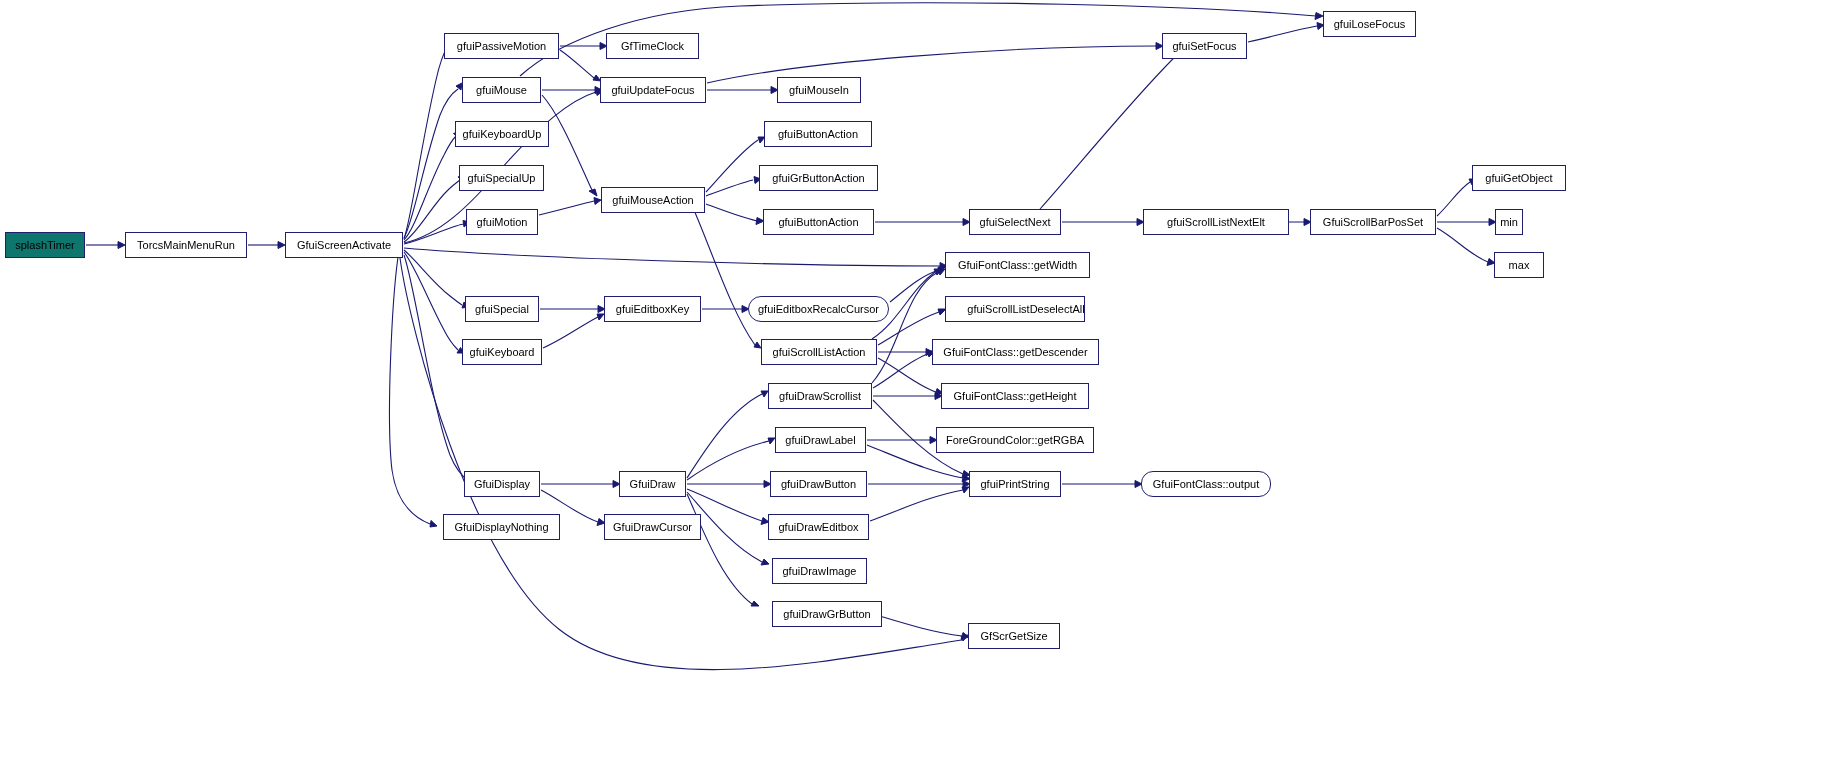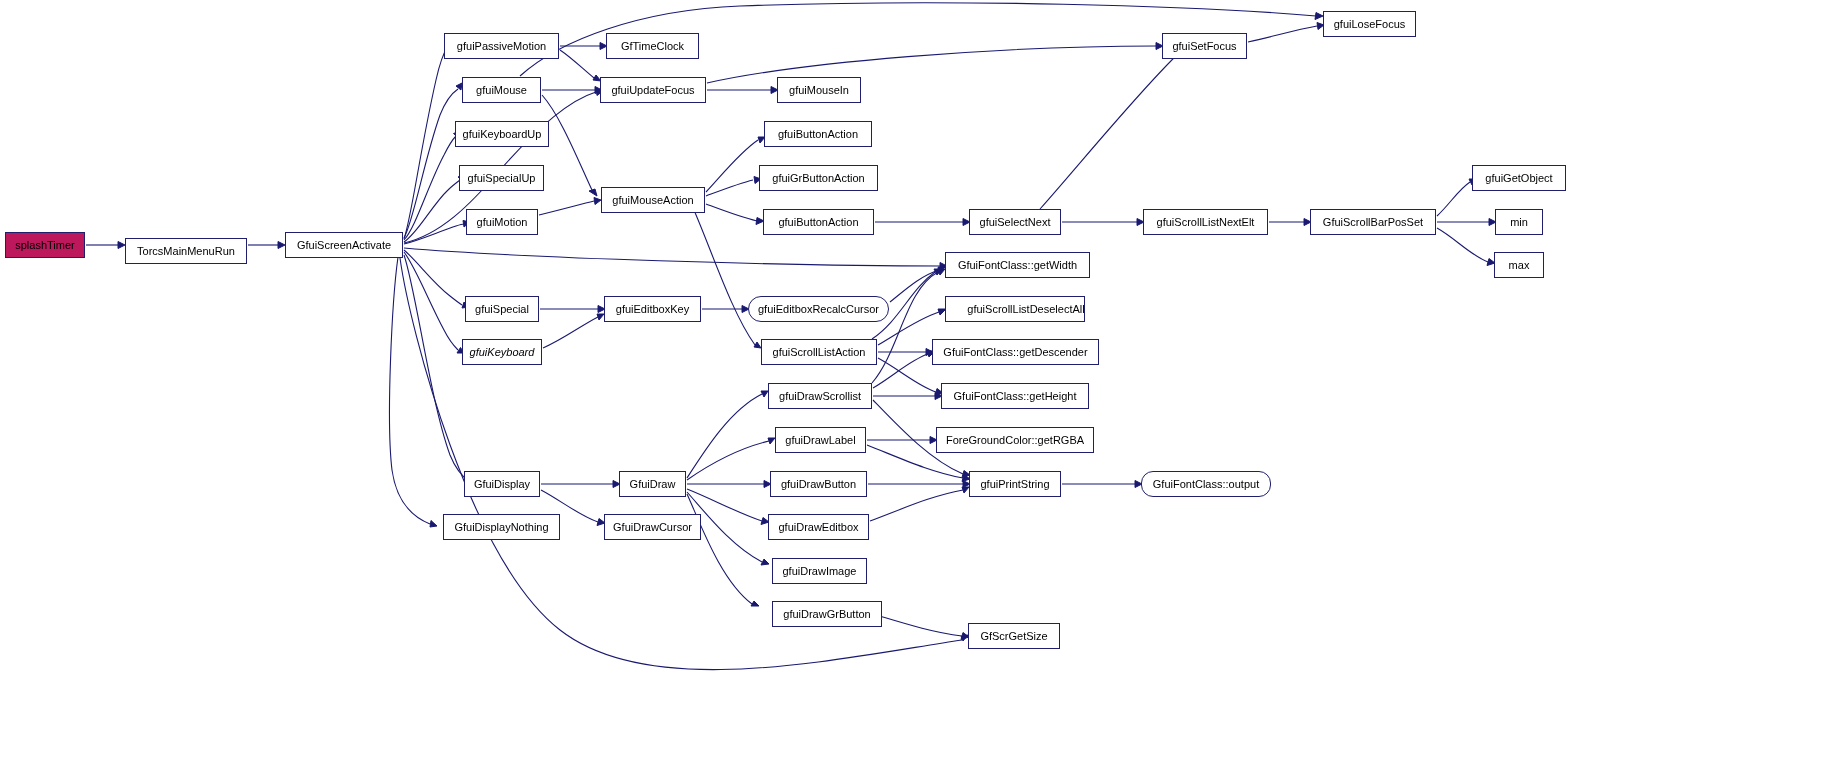--- a/index.html
+++ b/index.html
@@ -24,21 +24,21 @@
     font-size: 11px;
     line-height: 1;
     display: flex;
     align-items: center;
     justify-content: center;
     white-space: nowrap;
     height: 26px;
     padding: 0 6px;
   }
   .node.root {
-    background: #be185d;
+    background: #0f766e;
   }
   svg.edges {
     position: absolute;
     left: 0;
     top: 0;
     width: 1823px;
     height: 761px;
     overflow: visible;
   }
   svg.edges path {
@@ -217,48 +217,48 @@
     <polygon points="964,493 969,487 962,487"></polygon>
 
     <path d="M1062,484 L1135,484"></path>
     <polygon points="1135,480.5 1142,484 1135,487.5"></polygon>
 
     <path d="M873,614 C900,622 930,632 962,636"></path>
     <polygon points="963,632.5 969,637 961,639.5"></polygon>
   </svg>
 
   <div class="node root" style="left:5px;  top:232px; width:80px;">splashTimer</div>
-  <div class="node" style="left:125px; top:232px; width:122px;margin-top:6px;">TorcsMainMenuRun</div>
+  <div class="node" style="left:125px; top:232px; width:122px;">TorcsMainMenuRun</div>
   <div class="node" style="left:285px; top:232px; width:118px;">GfuiScreenActivate</div>
   <div class="node" style="left:444px; top:33px;  width:115px;">gfuiPassiveMotion</div>
   <div class="node" style="left:606px; top:33px;  width:93px;">GfTimeClock</div>
   <div class="node" style="left:462px; top:77px;  width:79px;">gfuiMouse</div>
   <div class="node" style="left:600px; top:77px;  width:106px;">gfuiUpdateFocus</div>
   <div class="node" style="left:777px; top:77px;  width:84px;">gfuiMouseIn</div>
   <div class="node" style="left:455px; top:121px; width:94px;">gfuiKeyboardUp</div>
   <div class="node" style="left:459px; top:165px; width:85px;">gfuiSpecialUp</div>
   <div class="node" style="left:466px; top:209px; width:72px;">gfuiMotion</div>
   <div class="node" style="left:601px; top:187px; width:104px;">gfuiMouseAction</div>
   <div class="node" style="left:764px; top:121px; width:108px;">gfuiButtonAction</div>
   <div class="node" style="left:759px; top:165px; width:119px;">gfuiGrButtonAction</div>
   <div class="node" style="left:763px; top:209px; width:111px;">gfuiButtonAction</div>
   <div class="node" style="left:969px; top:209px; width:92px;">gfuiSelectNext</div>
-  <div class="node" style="left:1143px;top:209px; width:125px;">gfuiScrollListNextElt</div>
+  <div class="node" style="left:1143px;top:209px; width:146px;">gfuiScrollListNextElt</div>
   <div class="node" style="left:1310px;top:209px; width:126px;">GfuiScrollBarPosSet</div>
   <div class="node" style="left:1472px;top:165px; width:94px;">gfuiGetObject</div>
-  <div class="node" style="left:1495px;top:209px; width:48px;">min</div>
+  <div class="node" style="left:1495px;top:209px; width:28px;">min</div>
   <div class="node" style="left:1494px;top:252px; width:50px;">max</div>
   <div class="node" style="left:1162px;top:33px;  width:85px;">gfuiSetFocus</div>
   <div class="node" style="left:1323px;top:11px;  width:93px;">gfuiLoseFocus</div>
   <div class="node" style="left:945px; top:252px; width:145px;">GfuiFontClass::getWidth</div>
   <div class="node" style="left:465px; top:296px; width:74px;">gfuiSpecial</div>
   <div class="node" style="left:604px; top:296px; width:97px;">gfuiEditboxKey</div>
   <div class="node" style="left:748px; top:296px; width:141px;border-radius:13px;">gfuiEditboxRecalcCursor</div>
   <div class="node" style="left:945px; top:296px; width:140px;padding-left:28px;">gfuiScrollListDeselectAll</div>
-  <div class="node" style="left:462px; top:339px; width:80px;font-style:italic;">gfuiKeyboard</div>
+  <div class="node" style="left:462px; top:339px; width:80px;">gfuiKeyboard</div>
   <div class="node" style="left:761px; top:339px; width:116px;">gfuiScrollListAction</div>
   <div class="node" style="left:932px; top:339px; width:167px;">GfuiFontClass::getDescender</div>
   <div class="node" style="left:768px; top:383px; width:104px;">gfuiDrawScrollist</div>
   <div class="node" style="left:941px; top:383px; width:148px;">GfuiFontClass::getHeight</div>
   <div class="node" style="left:775px; top:427px; width:91px;">gfuiDrawLabel</div>
   <div class="node" style="left:936px; top:427px; width:158px;">ForeGroundColor::getRGBA</div>
   <div class="node" style="left:464px; top:471px; width:76px;">GfuiDisplay</div>
   <div class="node" style="left:619px; top:471px; width:67px;">GfuiDraw</div>
   <div class="node" style="left:770px; top:471px; width:97px;">gfuiDrawButton</div>
   <div class="node" style="left:969px; top:471px; width:92px;">gfuiPrintString</div>

